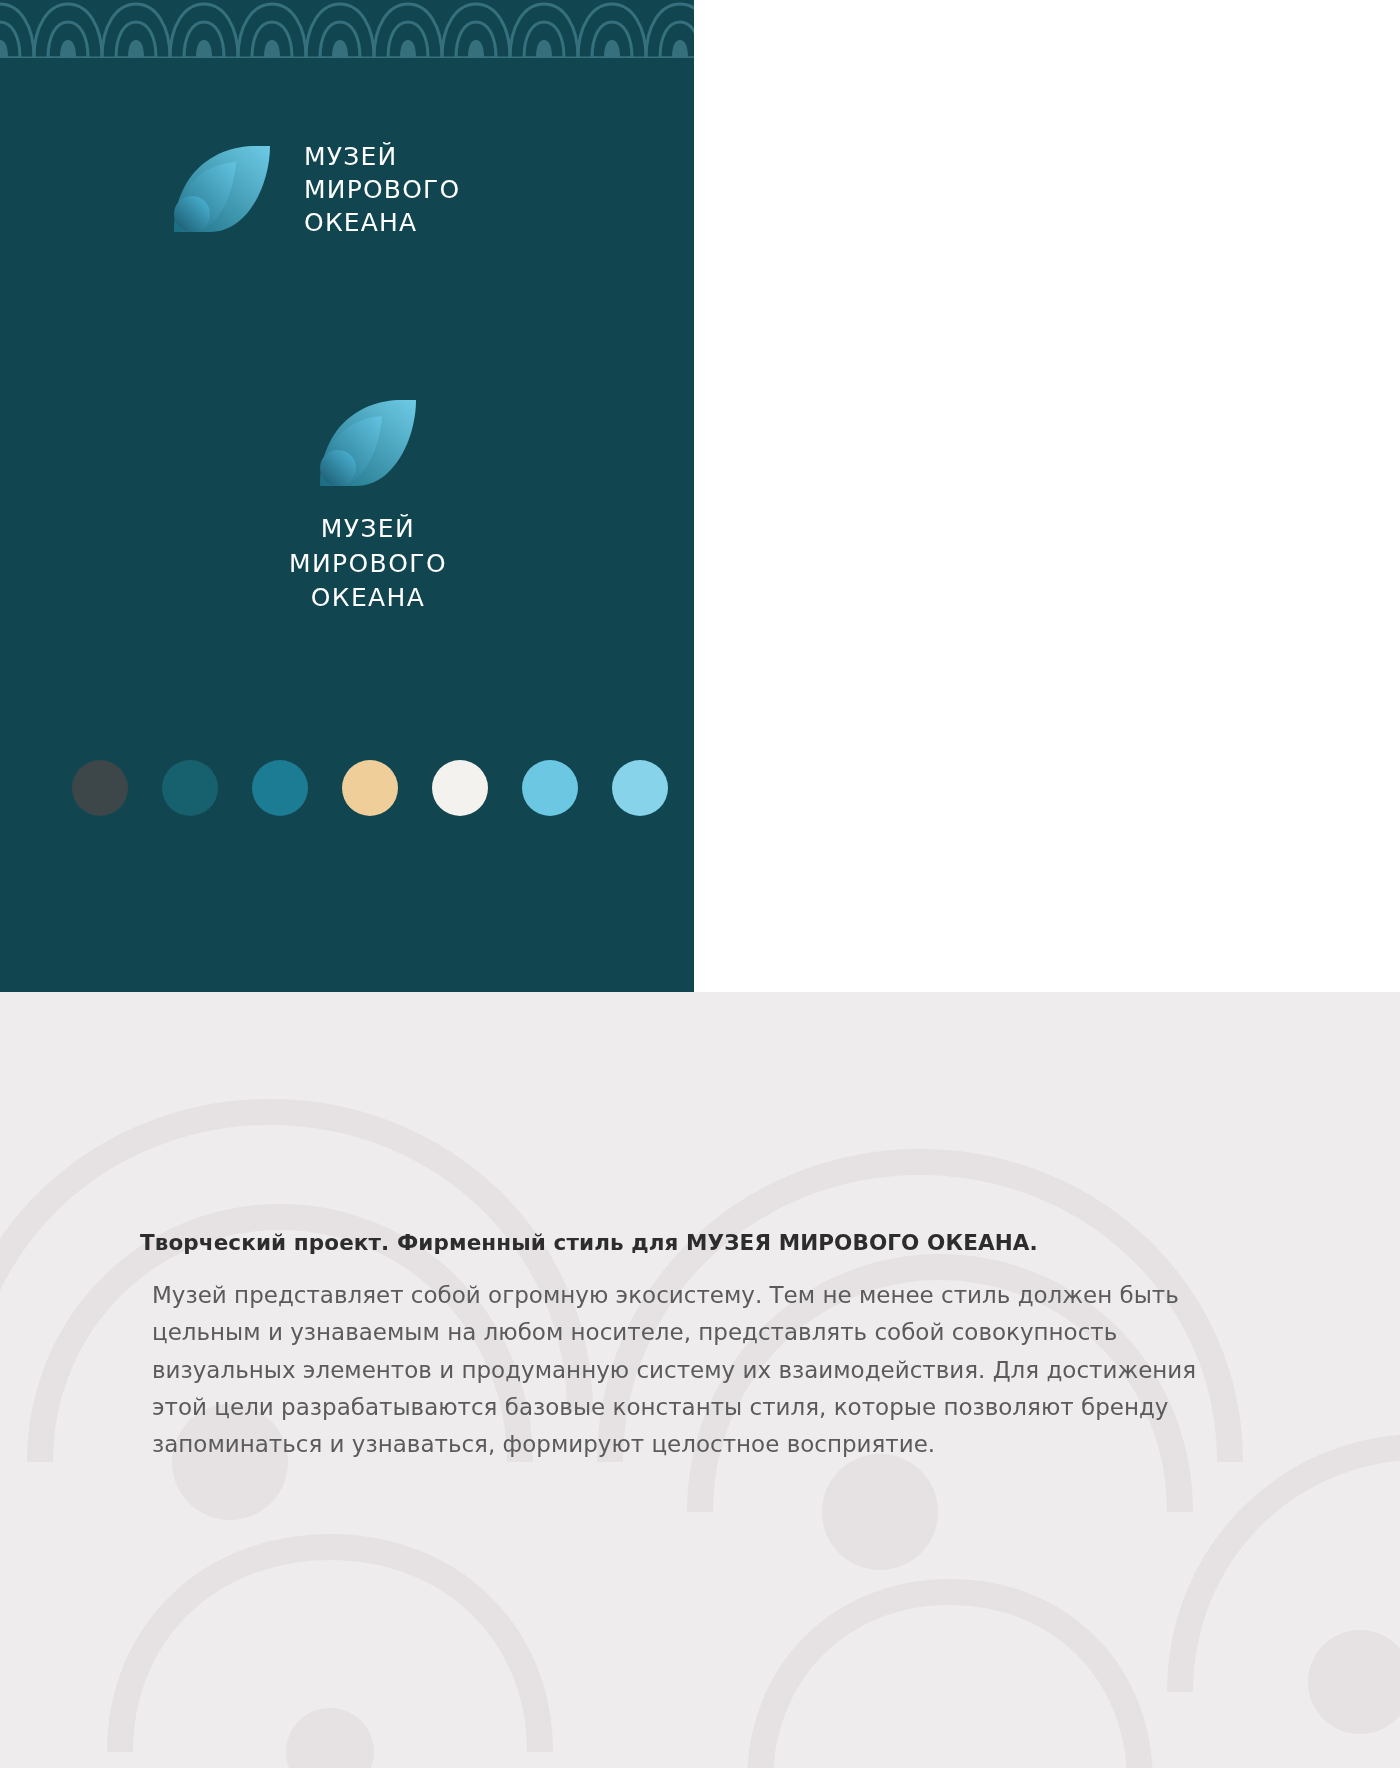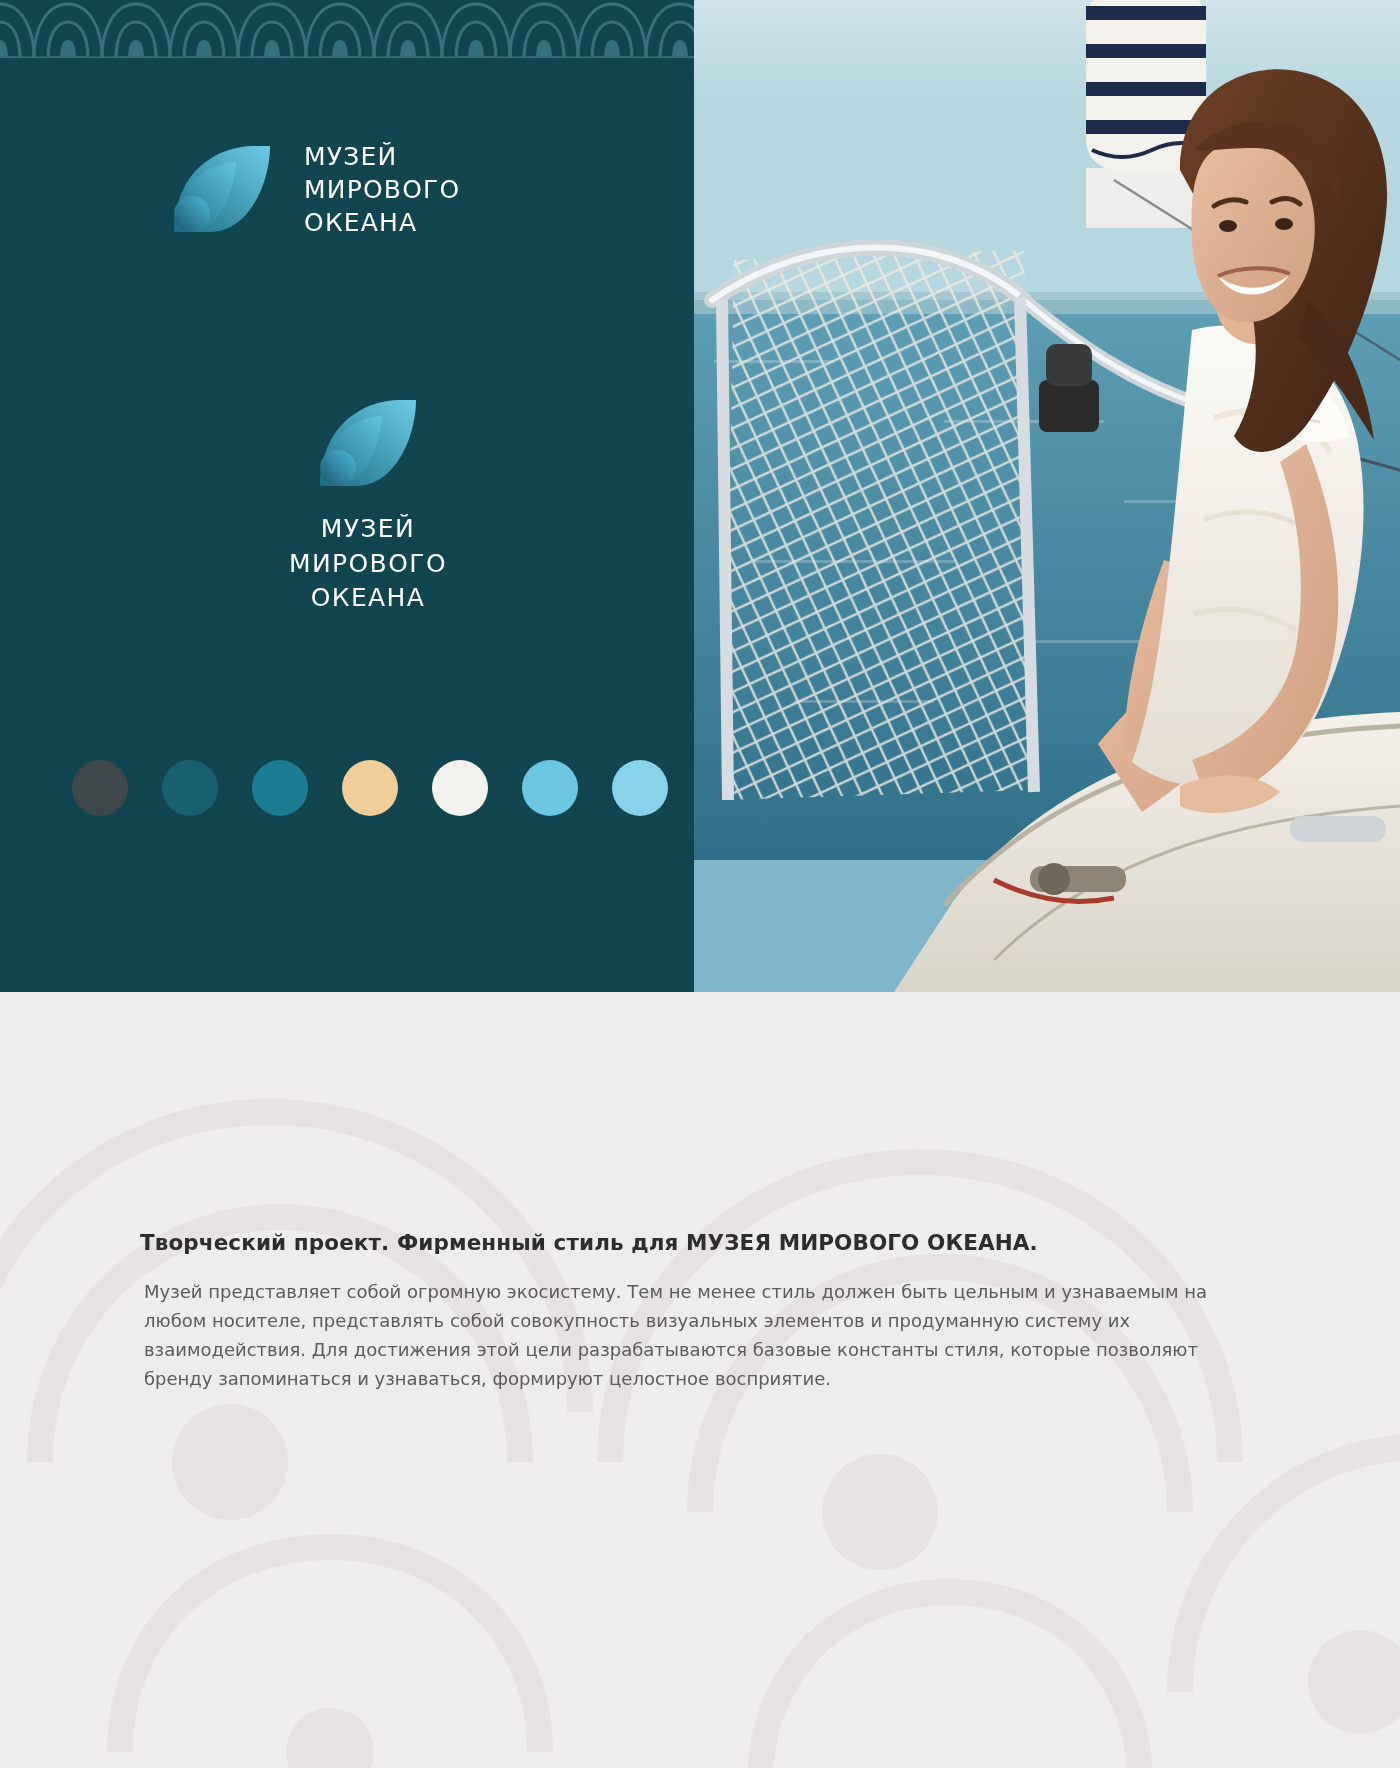--- a/index.html
+++ b/index.html
@@ -16,20 +16,21 @@
   }
 
   
   .hero {
     position: absolute;
     left: 0;
     top: 0;
     width: 1400px;
     height: 992px;
     display: flex;
+    flex-direction: column;
   }
 
   
   .brand-panel {
     position: relative;
     width: 694px;
     height: 992px;
     background: #114651;
     overflow: hidden;
     flex: none;
@@ -137,23 +138,23 @@
   }
   .copy-title {
     color: #2d2d2d;
     font-size: 21.5px;
     font-weight: bold;
     margin: 0 0 22px 0;
     letter-spacing: .1px;
   }
   .copy-body {
     color: #5b5b5b;
-    font-size: 18px;
+    font-size: 23px;
     line-height: 1.62;
-    margin: 4px;
+    margin: 12px;
     max-width: 1075px;
   }
 </style>
 </head>
 <body>
 
 <div class="hero">
 
   <div class="brand-panel">
 

